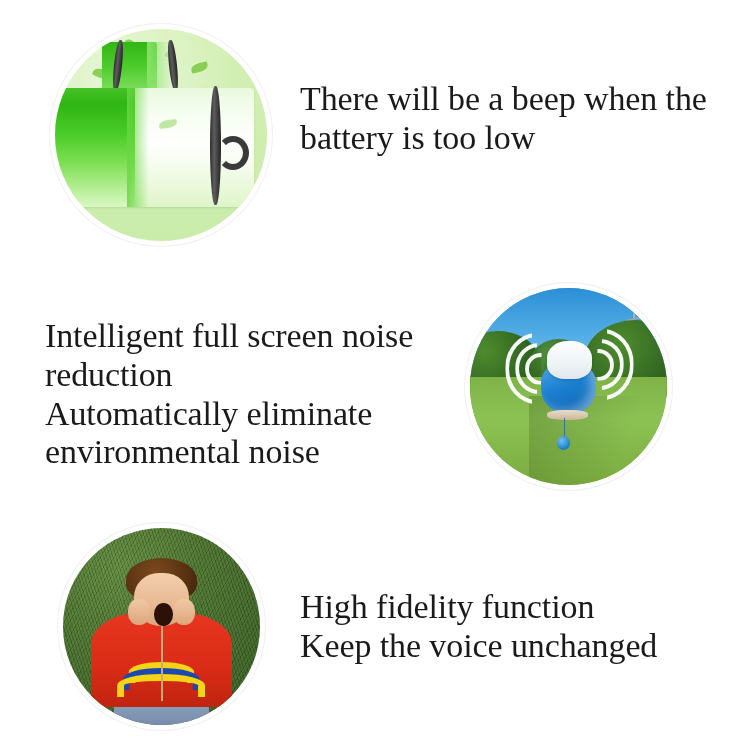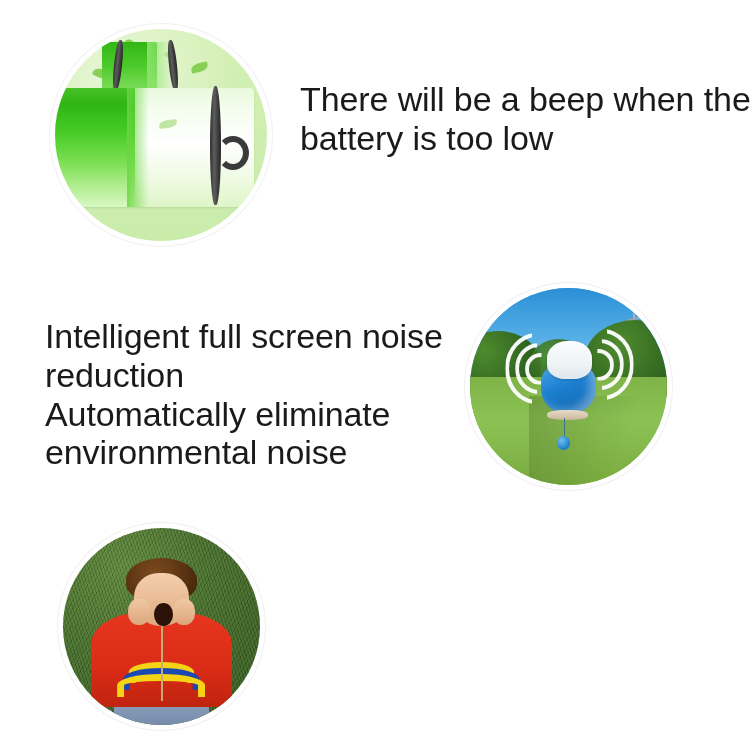--- a/index.html
+++ b/index.html
@@ -10,20 +10,21 @@
   }
   body {
     font-family: "Liberation Sans", sans-serif;
   }
   #page {
     position: relative;
     width: 750px;
     height: 750px;
     background: #ffffff;
     overflow: hidden;
+    font-family: Liberation Serif, serif;
   }
 
   
   .badge {
     position: absolute;
     border-radius: 50%;
     background: #ffffff;
     padding: 5px;
     box-shadow: 0 0 0 1px #f0f0f0;
   }
@@ -337,14 +338,16 @@
         <div class="stripe st-y2"></div>
       </div>
       <div class="zipper"></div>
       <div class="hair"></div>
       <div class="face"></div>
       <div class="mouth"></div>
       <div class="hand hand-l"></div>
       <div class="hand hand-r"></div>
     </div>
   </div>
+  <div class="caption" id="caption-fidelity">High fidelity function
+Keep the voice unchanged</div>
 
 </div>
 
 </body></html>

